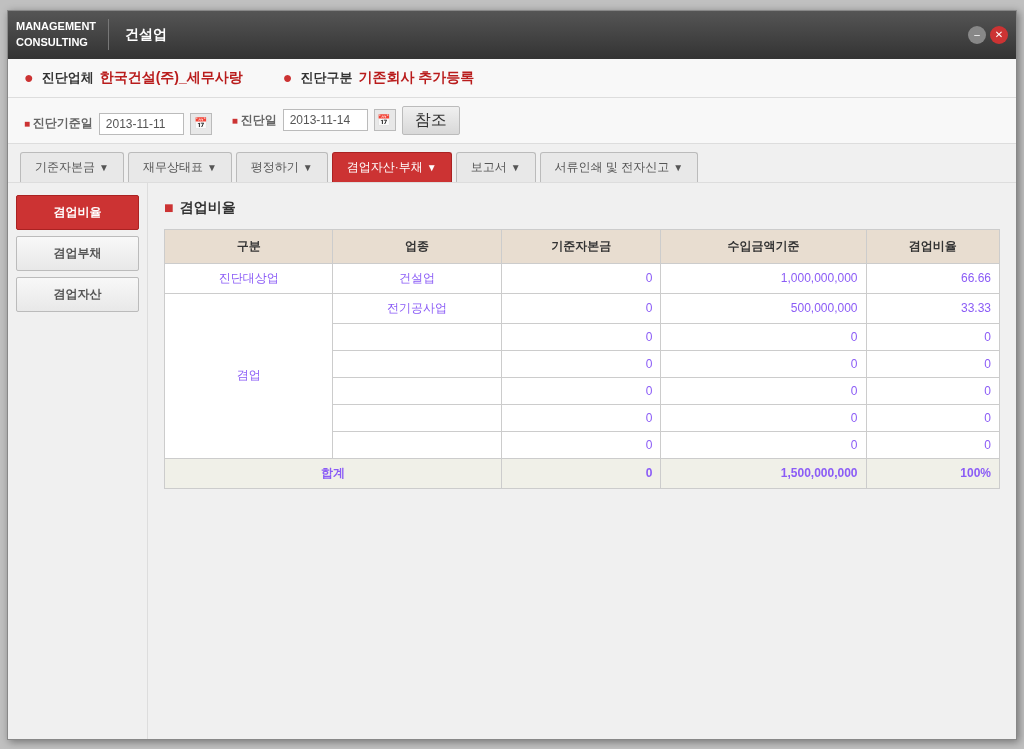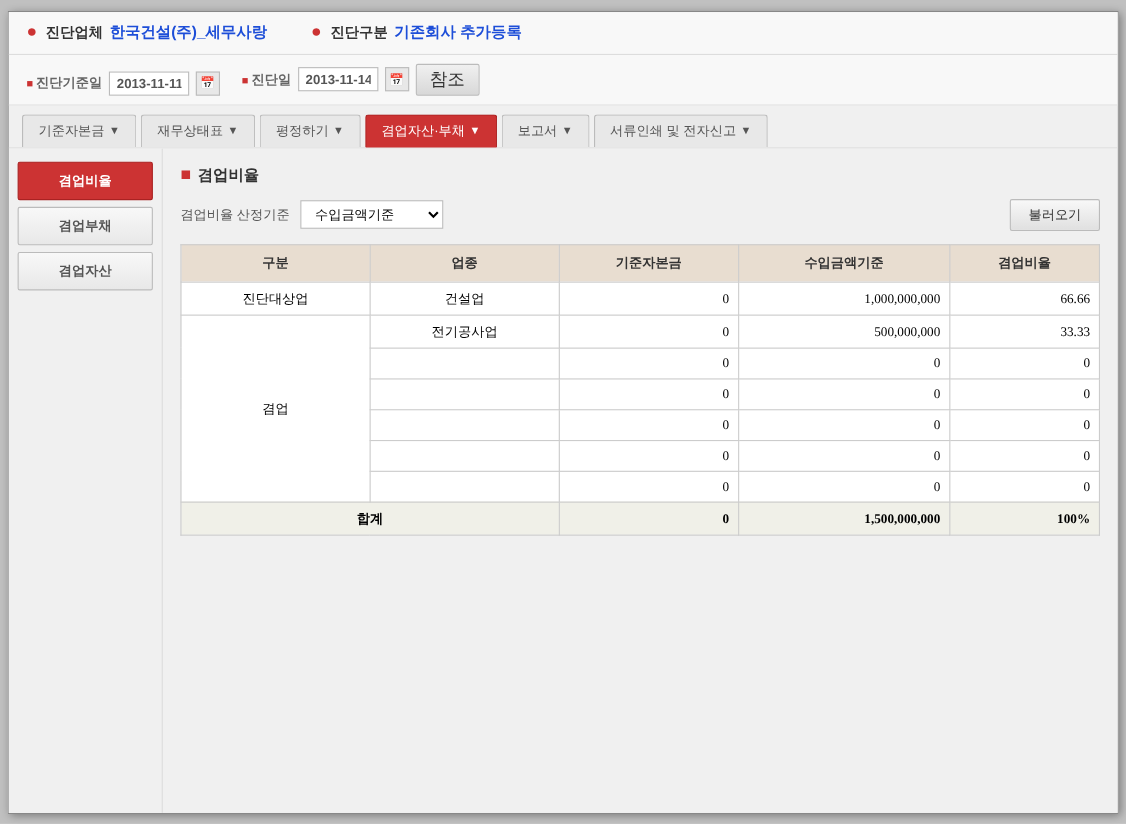--- a/index.html
+++ b/index.html
@@ -14,28 +14,28 @@
     .title-bar-controls { display: flex; gap: 4px; }
     .title-bar-btn { width: 18px; height: 18px; border-radius: 50%; border: none; cursor: pointer; display: flex; align-items: center; justify-content: center; font-size: 10px; color: white; }
     .btn-minimize { background: #888; }
     .btn-close { background: #cc3333; }
     
     
     .info-bar { background: #f8f8f8; padding: 10px 16px; border-bottom: 1px solid #ddd; display: flex; align-items: center; gap: 40px; flex-shrink: 0; }
     .info-item { display: flex; align-items: center; gap: 6px; font-size: 13px; }
     .bullet { color: #cc3333; font-size: 16px; font-weight: bold; margin-right: 2px; }
     .label-bold { font-weight: bold; color: #333; }
-    .value-text { color: #1d4ed8; font-size: 14px; font-weight: bold; }
+    .value-text { color: #b91c1c; font-size: 14px; font-weight: bold; }
     
     
     .date-bar { background: #f8f8f8; padding: 8px 16px; border-bottom: 1px solid #ddd; display: flex; align-items: flex-end; gap: 20px; flex-shrink: 0; }
     .date-item { display: flex; align-items: center; gap: 6px; font-size: 12px; }
     .date-label { color: #666; font-weight: bold; }
     .date-label::before { content: '■ '; color: #cc3333; font-size: 10px; }
-    .date-input { border: 1px solid #bbb; background: white; padding: 3px 6px; font-size: 12px; width: 73px; color: #555; font-weight: bold; }
+    .date-input { border: 1px solid #bbb; background: white; padding: 3px 6px; font-size: 12px; width: 85px; color: #555; }
     .cal-btn { width: 22px; height: 22px; background: #e8e8e8; border: 1px solid #bbb; cursor: pointer; display: flex; align-items: center; justify-content: center; font-size: 11px; color: #555; }
     .ref-btn { background: linear-gradient(180deg, #f0f0f0 0%, #d8d8d8 100%); border: 1px solid #bbb; padding: 3px 12px; font-size: 16px; cursor: pointer; color: #333; border-radius: 2px; }
     
     
     .nav-tabs { background: #f0f0f0; padding: 8px 12px 0 12px; display: flex; gap: 4px; flex-shrink: 0; border-bottom: 1px solid #ddd; }
     .nav-tab { padding: 6px 14px; font-size: 12px; border: 1px solid #bbb; background: #e8e8e8; cursor: pointer; border-radius: 3px 3px 0 0; display: flex; align-items: center; gap: 4px; color: #555; border-bottom: none; }
     .nav-tab.active { background: #cc3333; color: white; border-color: #aa2222; }
     .nav-tab .arrow { font-size: 10px; }
     
     
@@ -56,31 +56,40 @@
     
     .criteria-row { display: flex; align-items: center; gap: 10px; margin-bottom: 12px; }
     .criteria-label { font-size: 12px; color: #555; }
     .criteria-select { border: 1px solid #bbb; background: white; padding: 4px 8px; font-size: 12px; width: 130px; cursor: pointer; }
     
     .load-btn { margin-left: auto; padding: 5px 16px; background: linear-gradient(180deg, #f8f8f8 0%, #e0e0e0 100%); border: 1px solid #bbb; font-size: 12px; cursor: pointer; color: #333; border-radius: 2px; }
     
     
     table { width: 100%; border-collapse: collapse; font-size: 12px; }
     table th { background: #e8ddd0; border: 1px solid #ccc; padding: 8px 6px; text-align: center; font-weight: bold; color: #333; }
-    table td { border: 1px solid #ccc; padding: 6px 8px; text-align: center; background: white; color: #000000; font-family: Liberation Serif, serif; }
+    table td { border: 1px solid #ccc; padding: 6px 8px; text-align: center; background: white; color: #8b5cf6; }
     table td.text-right { text-align: right; }
     table td.sum-row { background: #f5f5f5; font-weight: bold; }
     table tr.sum-row-tr td { background: #f0f0e8; font-weight: bold; }
     .merged-cell { vertical-align: middle; }
   </style>
 </head>
 <body>
 
 <div class="window">
 
+  <div class="title-bar">
+    <div class="title-bar-logo" style="white-space:pre-line; font-size:11px; line-height:1.4;">MANAGEMENT
+CONSULTING</div>
+    <div class="title-bar-app">건설업</div>
+    <div class="title-bar-controls">
+      <button class="title-bar-btn btn-minimize">–</button>
+      <button class="title-bar-btn btn-close">✕</button>
+    </div>
+  </div>
 
   <div class="info-bar">
     <div class="info-item">
       <span class="bullet">●</span>
       <span class="label-bold">진단업체</span>
       <span class="value-text">한국건설(주)_세무사랑</span>
     </div>
     <div class="info-item">
       <span class="bullet">●</span>
       <span class="label-bold">진단구분</span>
@@ -136,28 +145,20 @@
       <button class="side-btn inactive">겸업부채</button>
       <button class="side-btn inactive">겸업자산</button>
     </div>
 
     <div class="page-content">
       <div class="section-title">
         <span class="section-title-bullet">■</span>
         <span class="section-title-text">겸업비율</span>
       </div>
 
-      <div class="criteria-row">
-        <span class="criteria-label">겸업비율 산정기준</span>
-        <select class="criteria-select">
-          <option>수입금액기준</option>
-          <option>기준자본금기준</option>
-        </select>
-        <button class="load-btn">불러오기</button>
-      </div>
 
       <table>
         <thead>
           <tr>
             <th>구분</th>
             <th>업종</th>
             <th>기준자본금</th>
             <th>수입금액기준</th>
             <th>겸업비율</th>
           </tr>

